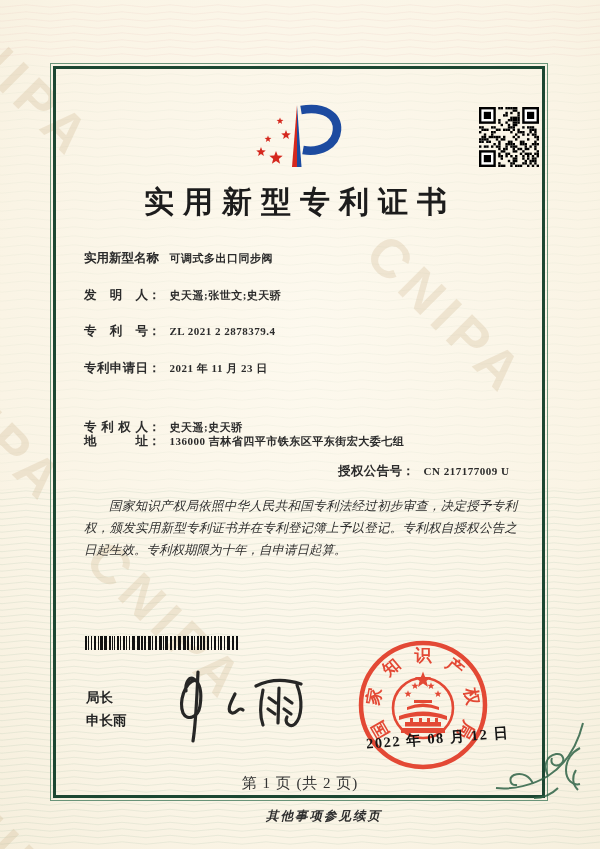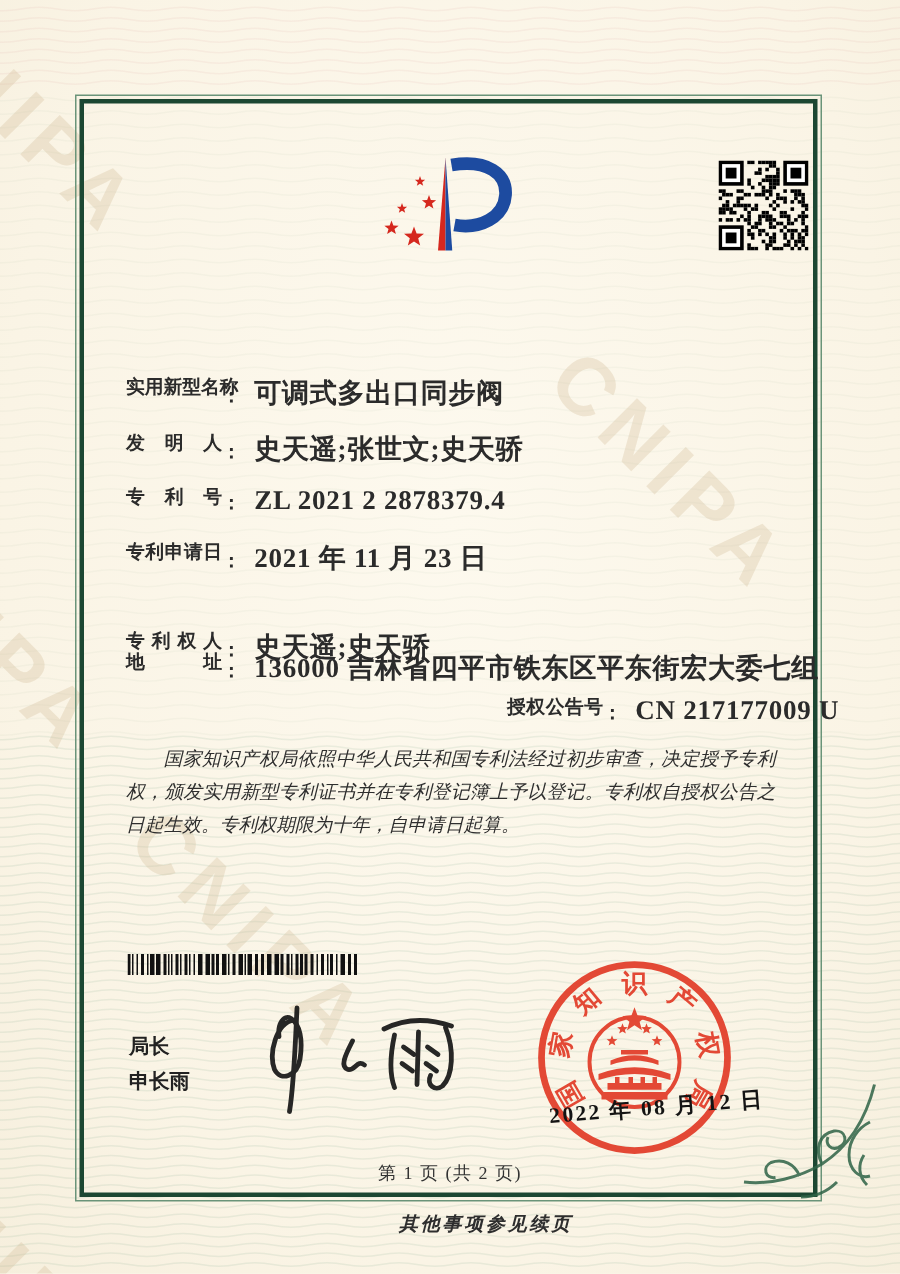--- a/index.html
+++ b/index.html
@@ -21,36 +21,36 @@
            letter-spacing:2.5px;font-weight:600;}
   .logo{position:absolute;left:245px;top:101px;width:105px;height:72px;}
   .qr{position:absolute;left:479px;top:107px;width:60px;height:60px;}
   .title{position:absolute;left:0;top:182px;width:600px;text-align:center;
          font-size:30px;font-weight:700;color:#1c1c1c;letter-spacing:9px;}
   .fields{position:absolute;left:84px;top:250px;width:440px;font-size:12.5px;color:#2b2b2b;}
   .frow{position:absolute;left:0;white-space:nowrap;}
   .f-label{display:inline-block;width:64px;text-align:justify;text-align-last:justify;
            font-weight:600;vertical-align:top;}
   .f-colon{font-weight:600;margin-right:9px;}
-  .f-value{font-weight:600;font-size:18px;letter-spacing:.5px;}
+  .f-value{font-weight:600;font-size:11px;letter-spacing:.5px;}
   .frow2-right{position:absolute;left:231px;top:0;white-space:nowrap;margin-left:23px;}
   .paras{position:absolute;left:84px;top:496px;width:433px;font-size:12.5px;
          line-height:21.8px;color:#2e2e2e;text-align:justify;font-style:italic;
          font-weight:400;}
   .paras p{margin:0;text-indent:2em;}
   .barcode{position:absolute;left:85px;top:636px;width:156px;height:14px;}
   .signer{position:absolute;left:86px;top:686px;font-family:"Liberation Sans","DejaVu Sans",sans-serif;
           font-size:13.5px;font-weight:700;color:#222;line-height:23px;}
   .signature{position:absolute;left:168px;top:668px;width:150px;height:78px;}
   .seal{position:absolute;left:352px;top:634px;width:142px;height:142px;}
   .seal-date{position:absolute;left:366px;top:729px;font-size:14.5px;font-weight:600;
              color:#141414;letter-spacing:1.5px;transform:rotate(-4.5deg);white-space:nowrap;}
   .flourish{position:absolute;left:488px;top:718px;width:100px;height:88px;}
   .page-num{position:absolute;left:0;top:774px;width:600px;text-align:center;
-            font-size:12px;color:#333;letter-spacing:1px;}
+            font-size:15px;color:#333;letter-spacing:1px;}
   .footer-note{position:absolute;left:0;top:808px;width:600px;text-align:center;
                font-size:12.5px;font-style:italic;font-weight:600;color:#2e2e2e;
                letter-spacing:2px;margin-left:24px;}
 </style>
 </head>
 <body>
 
 <div class="page">
 
   <svg id="waves-svg" viewBox="0 0 600 849">
@@ -391,20 +391,21 @@
       <rect x="2.32" y="2.32" width="11.6" height="11.6" fill="#fff"></rect>
       <rect x="4.64" y="4.64" width="6.959999999999999" height="6.959999999999999" fill="#000"></rect>
       <rect x="41.76" y="0" width="16.24" height="16.24" fill="#000"></rect>
       <rect x="44.08" y="2.32" width="11.6" height="11.6" fill="#fff"></rect>
       <rect x="46.4" y="4.64" width="6.959999999999999" height="6.959999999999999" fill="#000"></rect>
       <rect x="0" y="41.76" width="16.24" height="16.24" fill="#000"></rect>
       <rect x="2.32" y="44.08" width="11.6" height="11.6" fill="#fff"></rect>
       <rect x="4.64" y="46.4" width="6.959999999999999" height="6.959999999999999" fill="#000"></rect>
     </svg>
 
+  <div class="title">实用新型专利证书</div>
 
   <div class="fields">
     <div class="frow" style="top:0;">
       <span class="f-label">实用新型名称</span><span class="f-colon">：</span><span class="f-value">可调式多出口同步阀</span>
     </div>
     <div class="frow" style="top:37px;">
       <span class="f-label">发明人</span><span class="f-colon">：</span><span class="f-value">史天遥;张世文;史天骄</span>
     </div>
     <div class="frow" style="top:73px;">
       <span class="f-label">专利号</span><span class="f-colon">：</span><span class="f-value">ZL 2021 2 2878379.4</span>

